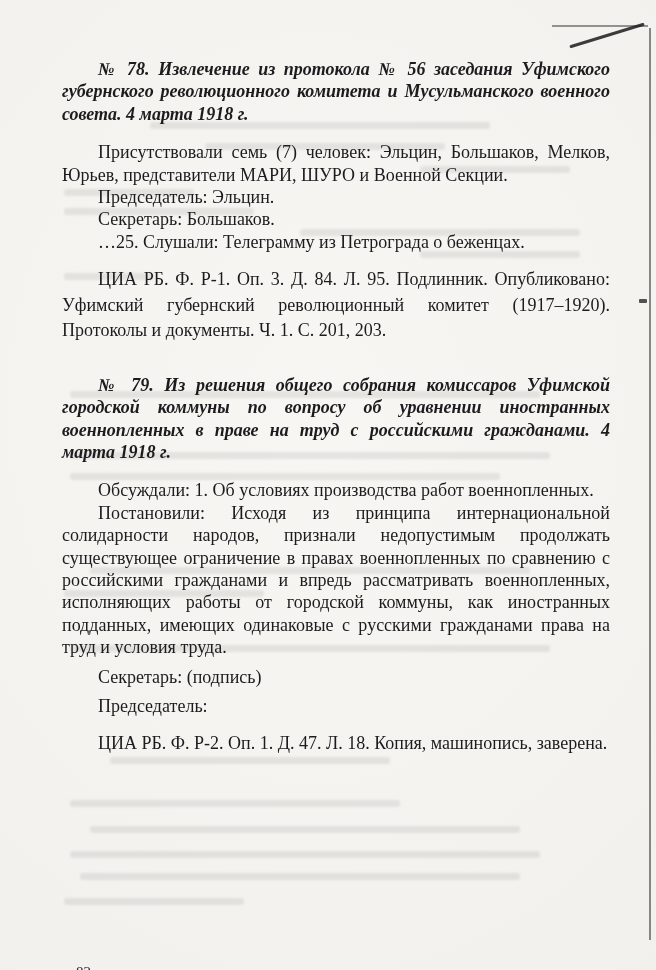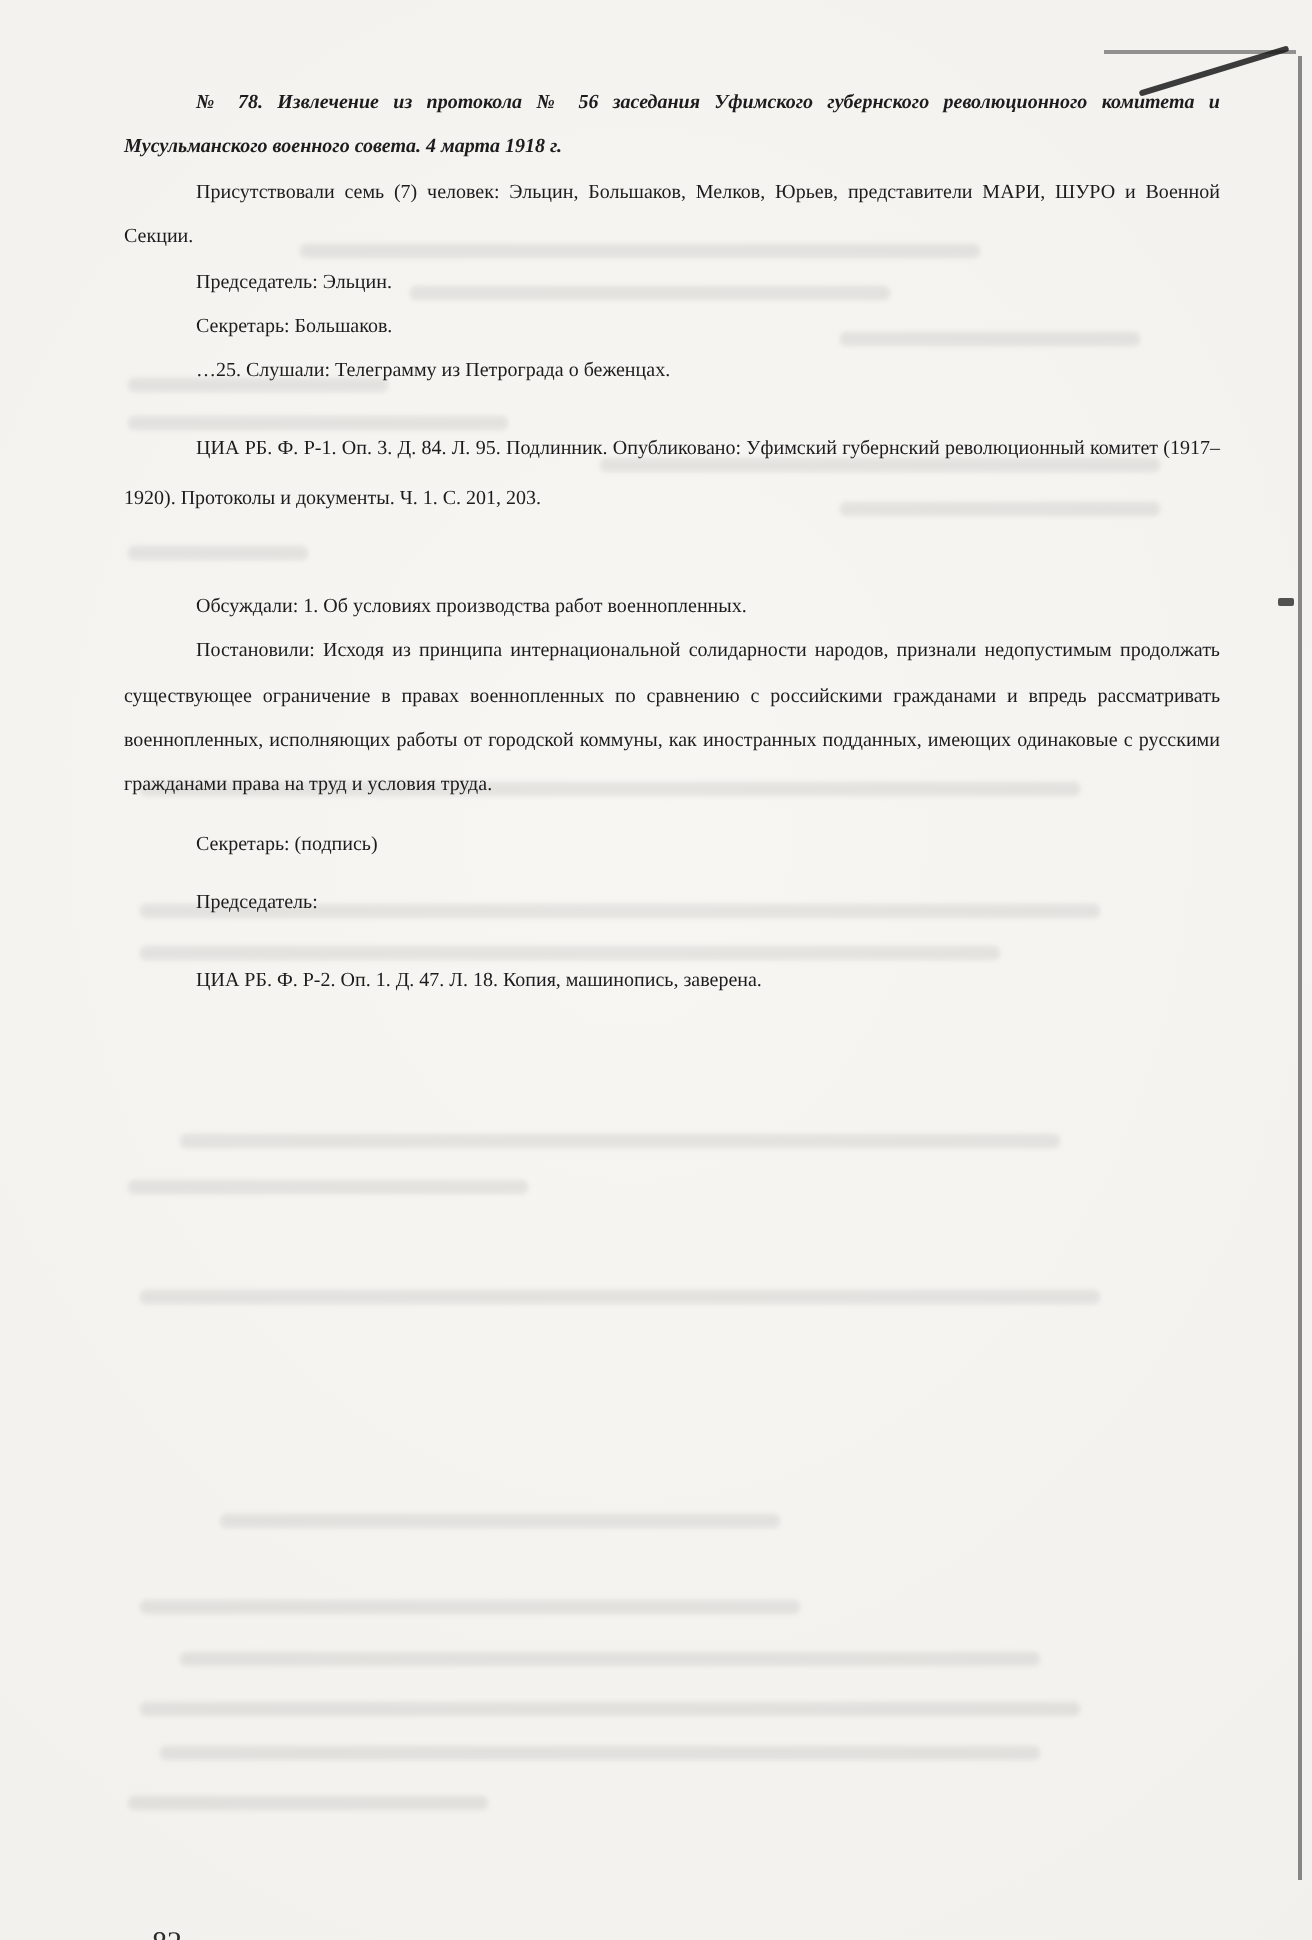--- a/index.html
+++ b/index.html
@@ -20,34 +20,34 @@
   .bleed {
     position: absolute;
     height: 7px;
     border-radius: 3px;
     background: rgba(110, 110, 110, 0.13);
     filter: blur(1.3px);
   }
   .content {
     position: absolute;
     left: 62px;
-    top: 41px;
+    top: 58px;
     width: 548px;
     color: #1c1c1e;
-    font-size: 10px;
+    font-size: 18px;
     line-height: 22.4px;
     text-align: justify;
   }
   .doc-title {
     font-weight: bold;
     font-style: italic;
     text-indent: 36px;
     margin: 0;
   }
-  .body-block { }
+  .body-block { margin-top: 16px; }
   .body-p { margin: 0; text-indent: 36px; }
   .sig-gap { margin-top: 7px; }
   .source {
     margin: 14px 0 0 0;
     text-indent: 36px;
     line-height: 25.5px;
   }
   .doc79 { margin-top: 30px; }
   .page-number {
     position: absolute;
@@ -97,20 +97,21 @@
       <div class="body-block">
         <p class="body-p">Присутствовали семь (7) человек: Эльцин, Большаков, Мелков, Юрьев, представители МАРИ, ШУРО и Военной Секции.</p>
         <p class="body-p">Председатель: Эльцин.</p>
         <p class="body-p">Секретарь: Большаков.</p>
         <p class="body-p">…25. Слушали: Телеграмму из Петрограда о беженцах.</p>
       </div>
       <p class="source">ЦИА РБ. Ф. Р-1. Оп. 3. Д. 84. Л. 95. Подлинник. Опубликовано: Уфимский губернский революционный комитет (1917–1920). Протоколы и документы. Ч. 1. С. 201, 203.</p>
     </section>
 
     <section class="doc79">
+      <p class="doc-title">№ 79. Из решения общего собрания комиссаров Уфимской городской коммуны по вопросу об уравнении иностранных военнопленных в праве на труд с российскими гражданами. 4 марта 1918 г.</p>
       <div class="body-block">
         <p class="body-p">Обсуждали: 1. Об условиях производства работ военнопленных.</p>
         <p class="body-p">Постановили: Исходя из принципа интернациональной солидарности народов, признали недопустимым продолжать существующее ограничение в правах военнопленных по сравнению с российскими гражданами и впредь рассматривать военнопленных, исполняющих работы от городской коммуны, как иностранных подданных, имеющих одинаковые с русскими гражданами права на труд и условия труда.</p>
         <p class="body-p sig-gap">Секретарь: (подпись)</p>
         <p class="body-p sig-gap">Председатель:</p>
       </div>
       <p class="source">ЦИА РБ. Ф. Р-2. Оп. 1. Д. 47. Л. 18. Копия, машинопись, заверена.</p>
     </section>
 
   </div>

